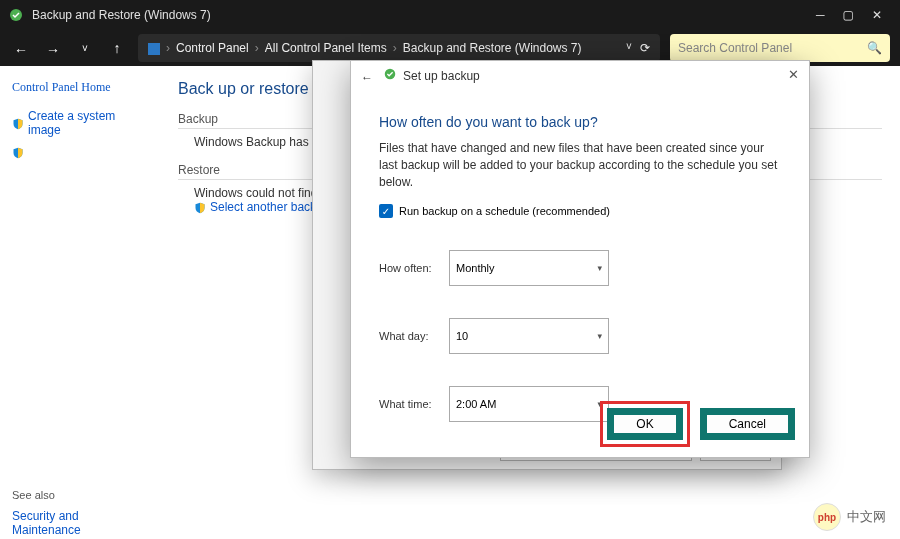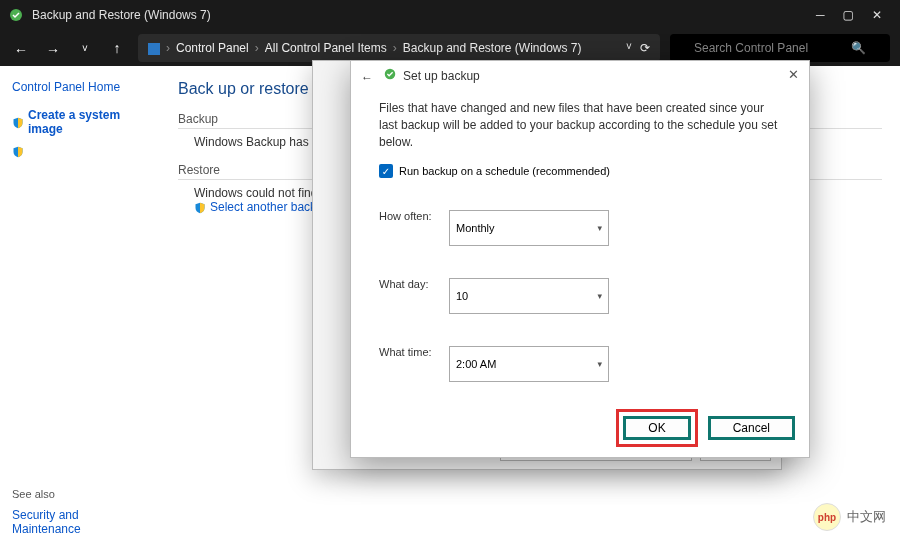--- a/index.html
+++ b/index.html
@@ -10,28 +10,28 @@
   .titlebar .app-icon { width: 16px; height: 16px; margin-right: 8px; display: flex; align-items: center; justify-content: center; }
   .titlebar .title-text { flex: 1; }
   .win-controls { display: flex; gap: 18px; margin-right: 10px; }
 
   
   .navbar { background: #1a1a1a; height: 36px; display: flex; align-items: center; padding: 4px 10px; gap: 10px; }
   .nav-btn { color: #fff; width: 22px; text-align: center; font-size: 14px; }
   .address { flex: 1; background: #2b2b2b; border-radius: 4px; height: 28px; display: flex; align-items: center; padding: 0 10px; color: #eee; font-size: 12px; gap: 6px; }
   .address .sep { color: #888; }
   .address .ref { margin-left: auto; display: flex; gap: 8px; }
-  .search { width: 220px; background: #000000; border-radius: 4px; height: 28px; display: flex; align-items: center; padding: 0 24px; color: #888; font-size: 12px; }
+  .search { width: 220px; background: #fef9c3; border-radius: 4px; height: 28px; display: flex; align-items: center; padding: 0 8px; color: #888; font-size: 12px; }
   .search .icon { margin-left: auto; }
 
   
   .main { background: #fff; height: calc(539px - 30px - 36px); display: flex; position: relative; }
   .leftnav { width: 160px; padding: 14px 12px; font-size: 12px; }
-  .leftnav .home { color: #0b57c9; margin-bottom: 14px; }
-  .leftnav .link { color: #0b57c9; margin-bottom: 8px; display: flex; align-items: center; gap: 4px; font-weight: bold; }
+  .leftnav .home { color: #0b57c9; margin-bottom: 14px; font-family: Liberation Serif, serif; }
+  .leftnav .link { color: #0b57c9; margin-bottom: 8px; display: flex; align-items: center; gap: 4px; }
   .leftnav .seealso-hdr { color: #555; margin-top: 330px; font-size: 11px; }
   .leftnav .secondary { color: #0b57c9; font-size: 12px; margin-top: 8px; }
 
   .content { flex: 1; padding: 14px 18px; position: relative; }
   .content h1 { font-size: 16px; color: #174a8c; font-weight: 400; margin: 0 0 14px; }
   .section-hdr { font-size: 12px; color: #555; border-bottom: 1px solid #ddd; padding-bottom: 2px; margin-bottom: 6px; }
   .section-body { font-size: 12px; color: #333; margin-left: 16px; margin-bottom: 14px; }
   .restore-link { color: #0b57c9; display: flex; align-items: center; gap: 4px; }
   .cursor { position: absolute; left: 280px; top: 145px; font-size: 14px; pointer-events: none; }
 
@@ -47,27 +47,27 @@
   .modal { position: absolute; left: 350px; top: 60px; width: 460px; height: 398px; background: #fff; border: 1px solid #bbb; box-shadow: 0 10px 30px rgba(0,0,0,0.35); }
   .modal-header { display: flex; align-items: center; padding: 6px 10px; font-size: 12px; color: #333; }
   .modal-header .back { margin-right: 10px; color: #333; }
   .modal-header .icon { margin-right: 6px; }
   .modal-header .close { position: absolute; top: 6px; right: 10px; color: #555; font-size: 13px; }
   .modal-body { padding: 10px 28px; }
   .modal-body h2 { font-size: 14px; color: #174a8c; font-weight: 400; margin: 14px 0 10px; }
   .modal-body p { font-size: 12px; color: #333; margin: 0 0 14px; line-height: 1.4; }
   .check-row { display: flex; align-items: center; gap: 6px; font-size: 11px; margin-bottom: 18px; }
   .check-row .box { width: 14px; height: 14px; background: #0067c0; border-radius: 2px; display: flex; align-items: center; justify-content: center; color: #fff; font-size: 10px; }
-  .field-row { display: flex; margin-bottom: 12px; font-size: 11px; margin-top: 32px; }
+  .field-row { display: flex; align-items: center; margin-bottom: 12px; font-size: 11px; margin-top: 32px; }
   .field-row .lbl { width: 70px; color: #333; }
   .field-row .select { flex: 0 0 160px; border: 1px solid #aaa; height: 36px; padding: 16px 6px; display: flex; align-items: center; justify-content: space-between; background: #fff; font-size: 11px; }
   .field-row .select .chev { color: #555; font-size: 9px; }
   .modal-footer { position: absolute; bottom: 10px; right: 14px; display: flex; gap: 10px; align-items: center; }
   .ok-highlight { border: 3px solid #e03030; padding: 4px; }
-  .m-btn { background: #fdfdfd; border: 3px solid #0f766e; font-size: 12px; padding: 2px 22px; color: #000; }
+  .m-btn { background: #fdfdfd; border: 7px solid #0f766e; font-size: 12px; padding: 2px 22px; color: #000; }
 
   
   .watermark { position: absolute; right: 14px; bottom: 8px; display: flex; align-items: center; gap: 6px; color: #666; font-size: 13px; }
   .watermark .circle { width: 28px; height: 28px; border-radius: 50%; background: #fef9c3; border: 1px solid #ddd; display:flex;align-items:center;justify-content:center;color:#cf4030;font-weight:700;font-size:10px; }
 
   .shield { display:inline-block; }
   .shield svg { width: 12px; height: 12px; vertical-align: middle; }
 </style>
 </head>
 <body>
@@ -168,20 +168,21 @@
     <span class="icon">
       <svg width="14" height="14" viewBox="0 0 16 16">
           <circle cx="8" cy="8" r="6" fill="#4caf50"></circle>
           <path d="M5 8l2 2 4-4" stroke="#fff" stroke-width="1.5" fill="none"></path>
         </svg>
     </span>
     <span>Set up backup</span>
     <span class="close">✕</span>
   </div>
   <div class="modal-body">
+    <h2>How often do you want to back up?</h2>
     <p>Files that have changed and new files that have been created since your last backup will be added to your backup according to the schedule you set below.</p>
     <div class="check-row">
       <span class="box">✓</span>
       <span>Run backup on a schedule (recommended)</span>
     </div>
     <div class="field-row">
       <span class="lbl">How often:</span>
       <div class="select">
         <span>Monthly</span>
         <span class="chev">▾</span>

